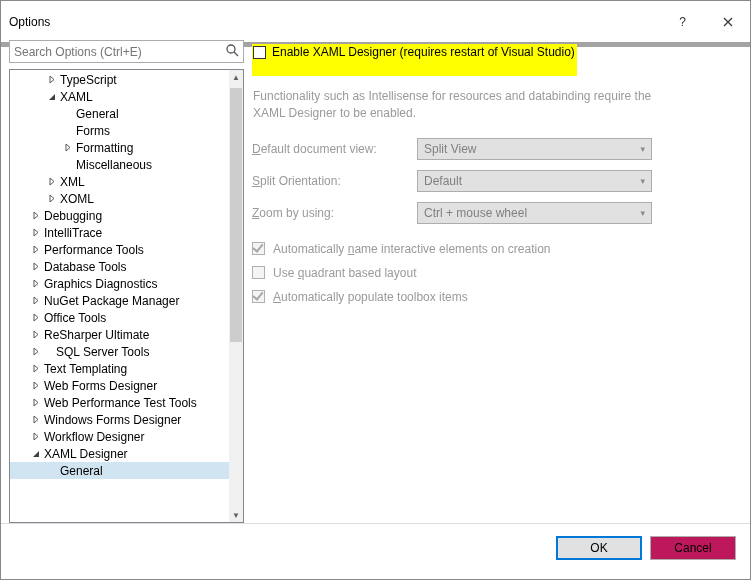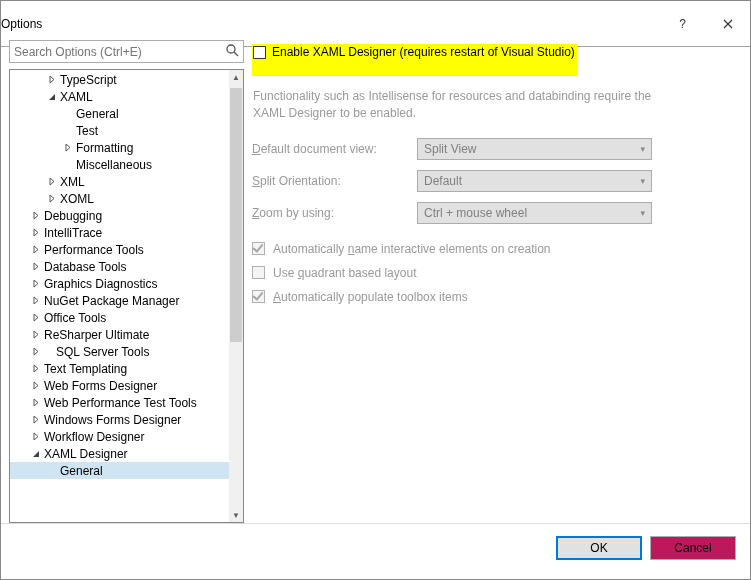--- a/index.html
+++ b/index.html
@@ -1,17 +1,17 @@
 <!DOCTYPE html>
 <html><head>
 <meta charset="utf-8">
 <style>
 * { box-sizing: border-box; margin: 0; padding: 0; font-family: "Segoe UI", Tahoma, sans-serif; font-size: 12px; }
 body { background: #fff; width: 751px; height: 580px; border: 1px solid #888; position: relative; overflow: hidden; }
-.titlebar { height: 46px; display: flex; align-items: center; border-bottom: 1px solid #a3a3a3; }
+.titlebar { height: 46px; display: flex; align-items: center; padding-left: 8px; border-bottom: 5px solid #a3a3a3; }
 .titlebar .title { flex: 1; font-size: 12px; }
 .titlebar .btn { width: 45px; height: 30px; display: flex; align-items: center; justify-content: center; color: #333; }
 .content { position: absolute; top: 31px; bottom: 48px; left: 0; right: 0; display: flex; padding: 8px; gap: 8px; }
 .left-pane { width: 235px; display: flex; flex-direction: column; }
 .search-wrap { position: relative; margin-bottom: 6px; }
 .search { width: 100%; height: 23px; border: 1px solid #ababab; padding: 2px 24px 2px 4px; font-size: 12px; }
 .search-icon { position: absolute; right: 5px; top: 3px; }
 .tree-wrap { flex: 1; border: 1px solid #828790; position: relative; overflow: hidden; }
 .tree { position: absolute; top: 0; left: 0; right: 14px; bottom: 0; overflow: hidden; padding: 1px 0; }
 .scrollbar { position: absolute; right: 0; top: 0; bottom: 0; width: 14px; background: #f0f0f0; display: flex; flex-direction: column; }
@@ -80,21 +80,21 @@
               </svg>
             </span>
             <span class="tree-label">XAML</span>
           </div>
           <div class="tree-item" style="padding-left: 52px;">
             <span class="expander"></span>
             <span class="tree-label">General</span>
           </div>
           <div class="tree-item" style="padding-left: 52px;">
             <span class="expander"></span>
-            <span class="tree-label">Test</span>
+            <span class="tree-label">Forms</span>
           </div>
           <div class="tree-item" style="padding-left: 52px;">
             <span class="expander">
               <svg width="9" height="9" viewBox="0 0 9 9">
                 <path d="M2 1 L6 4.5 L2 8 Z" fill="none" stroke="#595959" stroke-width="1"></path>
               </svg>
             </span>
             <span class="tree-label">Formatting</span>
           </div>
           <div class="tree-item" style="padding-left: 52px;">

